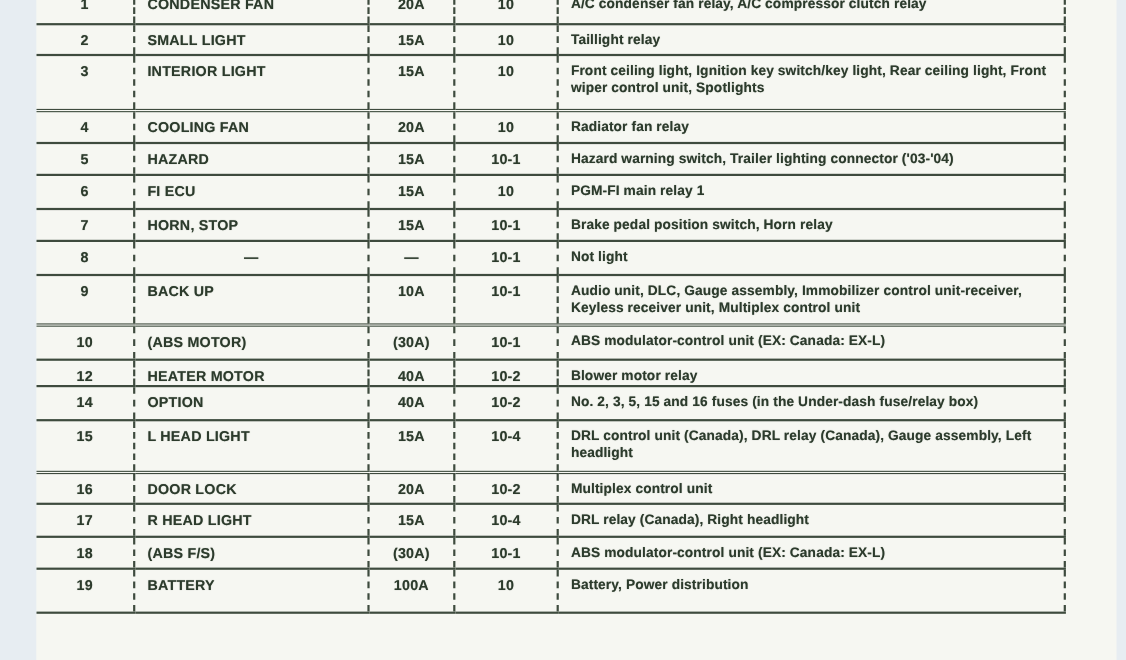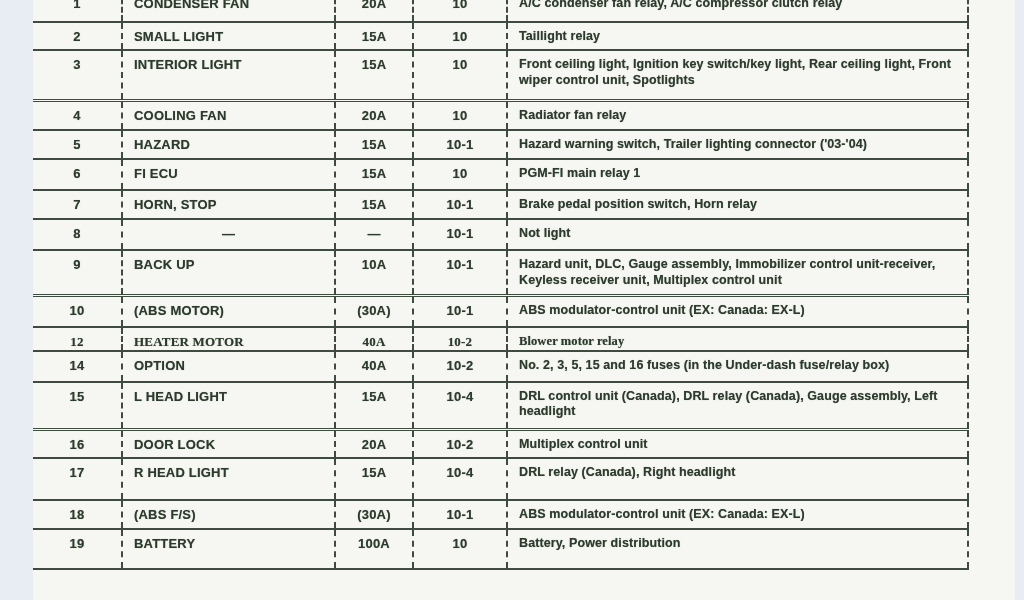--- a/index.html
+++ b/index.html
@@ -128,30 +128,30 @@
             <td class="col-name center">—</td>
             <td class="col-amps">—</td>
             <td class="col-diagram">10-1</td>
             <td class="col-desc">Not light</td>
           </tr>
           <tr class="dbl" style="height: 45px;">
             <td class="col-no">9</td>
             <td class="col-name">BACK UP</td>
             <td class="col-amps">10A</td>
             <td class="col-diagram">10-1</td>
-            <td class="col-desc">Hazard unit, DLC, Gauge assembly, Immobilizer control unit-receiver, Keyless receiver unit, Multiplex control unit</td>
+            <td class="col-desc">Audio unit, DLC, Gauge assembly, Immobilizer control unit-receiver, Keyless receiver unit, Multiplex control unit</td>
           </tr>
           <tr style="height: 32px;">
             <td class="col-no">10</td>
             <td class="col-name">(ABS MOTOR)</td>
             <td class="col-amps">(30A)</td>
             <td class="col-diagram">10-1</td>
             <td class="col-desc">ABS modulator-control unit (EX: Canada: EX-L)</td>
           </tr>
-          <tr style="height: 18px; font-family: Liberation Serif, serif;">
+          <tr style="height: 18px;">
             <td class="col-no">12</td>
             <td class="col-name">HEATER MOTOR</td>
             <td class="col-amps">40A</td>
             <td class="col-diagram">10-2</td>
             <td class="col-desc">Blower motor relay</td>
           </tr>
           <tr style="height: 31px;">
             <td class="col-no">14</td>
             <td class="col-name">OPTION</td>
             <td class="col-amps">40A</td>
@@ -165,21 +165,21 @@
             <td class="col-diagram">10-4</td>
             <td class="col-desc">DRL control unit (Canada), DRL relay (Canada), Gauge assembly, Left headlight</td>
           </tr>
           <tr style="height: 28px;">
             <td class="col-no">16</td>
             <td class="col-name">DOOR LOCK</td>
             <td class="col-amps">20A</td>
             <td class="col-diagram">10-2</td>
             <td class="col-desc">Multiplex control unit</td>
           </tr>
-          <tr style="height: 42px;">
+          <tr style="height: 30px;">
             <td class="col-no">17</td>
             <td class="col-name">R HEAD LIGHT</td>
             <td class="col-amps">15A</td>
             <td class="col-diagram">10-4</td>
             <td class="col-desc">DRL relay (Canada), Right headlight</td>
           </tr>
           <tr style="height: 29px;">
             <td class="col-no">18</td>
             <td class="col-name">(ABS F/S)</td>
             <td class="col-amps">(30A)</td>

